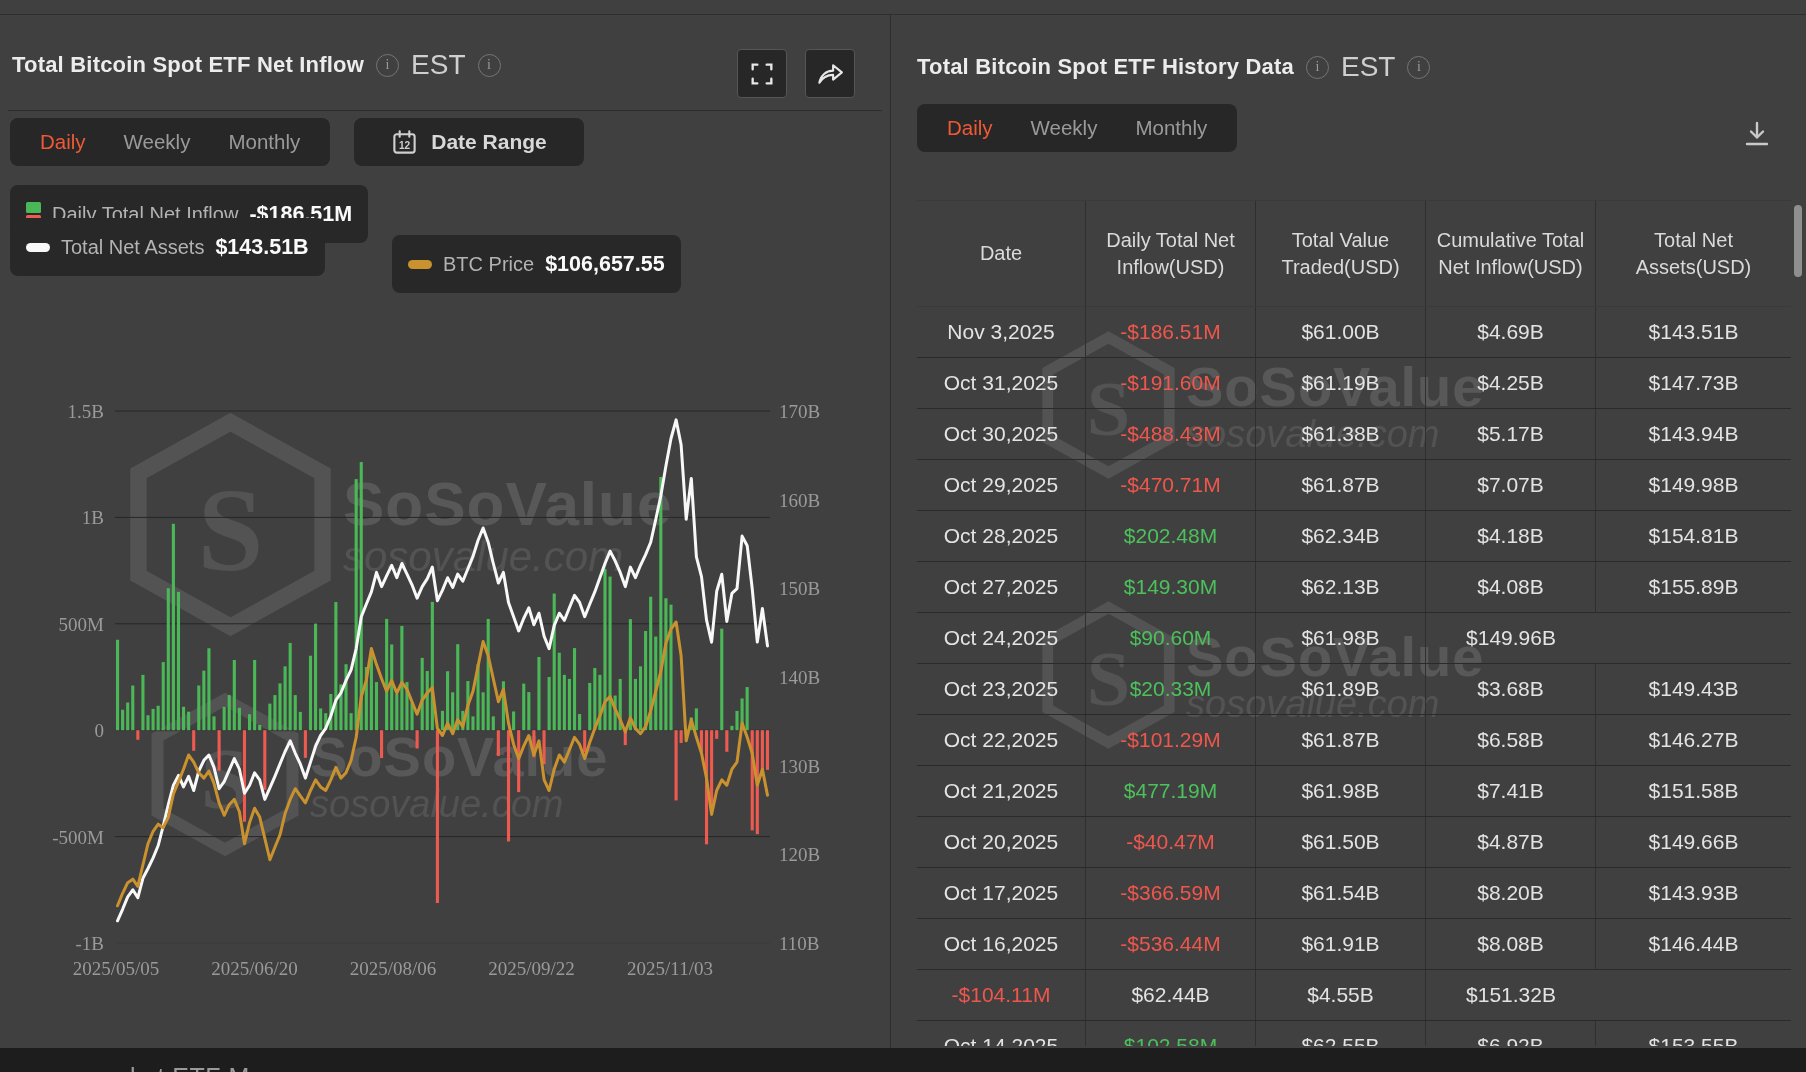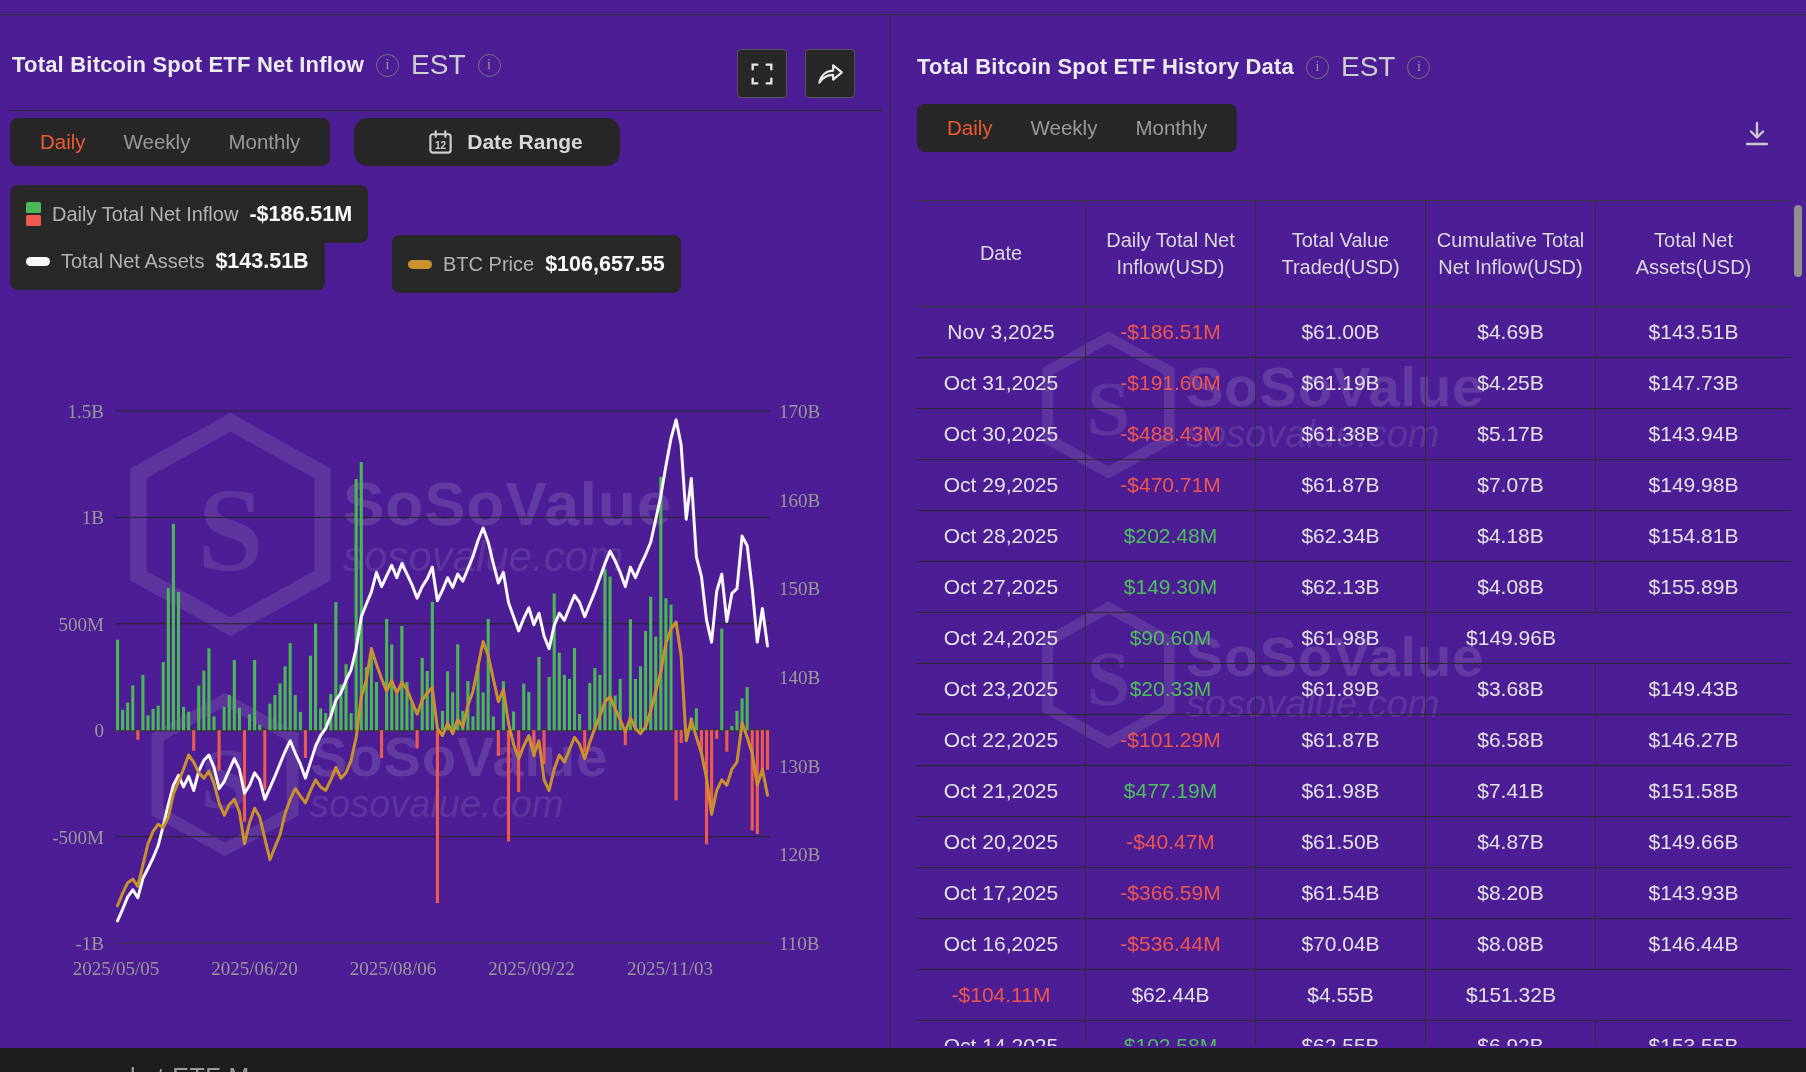--- a/index.html
+++ b/index.html
@@ -1,16 +1,16 @@
 <!DOCTYPE html>
 <html style="--accent: #ee5a36; --bar-green: #4bb857; --bar-red: #ee5a50; --line-white: #f8f8f8; --line-gold: #c9922f; --pos: #4cc15b; --neg: #ef564c;"><head>
 <meta charset="utf-8">
 <style>
   html,body{margin:0;padding:0;background:#000;}
-  #page{position:relative;width:1806px;height:1072px;background:#4c1d95;overflow:hidden;
+  #page{position:relative;width:1806px;height:1072px;background:#404040;overflow:hidden;
         font-family:"Liberation Sans",sans-serif;color:#e6e6e6;}
   .hairline-top{position:absolute;left:0;top:14px;width:1806px;height:1px;background:#2e2e2e;}
 
   
   #left-panel{position:absolute;left:0;top:14px;width:890px;height:1034px;}
   .lp-head{position:absolute;left:12px;top:22px;height:58px;display:flex;align-items:center;gap:12px;}
   .panel-title{font-size:22px;font-weight:700;color:#ececec;letter-spacing:.2px;}
   .est{font-size:28px;color:#cfcfcf;}
   .info-i{width:21px;height:21px;border:1.5px solid #757575;border-radius:50%;display:inline-flex;
           align-items:center;justify-content:center;font-family:"Liberation Serif",serif;
@@ -19,22 +19,22 @@
   .icon-btn{width:48px;height:47px;background:#272727;border:1.5px solid #565656;border-radius:4px;
             display:flex;align-items:center;justify-content:center;}
   .lp-head-border{position:absolute;left:8px;top:96px;width:874px;height:1px;background:#2c2c2c;}
 
   .seg{background:#272727;border-radius:8px;height:48px;display:flex;align-items:center;
        padding:0 30px;gap:38px;font-size:20.5px;color:#9a9a9a;}
   #lp-seg{position:absolute;left:10px;top:104px;}
   .tab{cursor:default;}
   .tab.active{color:var(--accent);}
   #date-range{position:absolute;left:354px;top:104px;width:230px;height:48px;background:#272727;
-              border-radius:14px;display:flex;align-items:center;justify-content:center;gap:13px;
-              color:#d8d8d8;font-weight:700;font-size:21px;padding-left:36px;}
+              border-radius:8px;display:flex;align-items:center;justify-content:center;gap:13px;
+              color:#d8d8d8;font-weight:700;font-size:21px;}
 
   .chip{position:absolute;background:#282828;border-radius:8px;height:46px;display:inline-flex;
         align-items:center;gap:11px;padding:6px 16px;}
   .chip-label{font-size:20px;color:#b3b3b3;white-space:nowrap;}
   .chip-value{font-size:21.5px;font-weight:700;color:#fafafa;white-space:nowrap;}
   .sw-stack{width:15px;height:24px;display:flex;flex-direction:column;gap:2px;}
   .sw-stack i{display:block;height:11px;border-radius:1.5px;}
   .pill{width:24px;height:9px;border-radius:4.5px;display:inline-block;}
 
   #chart-wrap{position:absolute;left:0;top:306px;width:890px;height:680px;}
@@ -119,21 +119,21 @@
     </div>
 
     <div class="chip" style="left:10px;top:171px;">
       <span class="sw-stack">
         <i style="background:var(--bar-green);"></i>
           <i style="background:var(--bar-red);"></i>
       </span>
       <span class="chip-label">Daily Total Net Inflow</span>
       <span class="chip-value">-$186.51M</span>
     </div>
-    <div class="chip" style="left:10px;top:218px;">
+    <div class="chip" style="left:10px;top:204px;">
       <span class="pill" style="background:var(--line-white);"></span>
       <span class="chip-label">Total Net Assets</span>
       <span class="chip-value">$143.51B</span>
     </div>
     <div class="chip" style="left:392px;top:221px;">
       <span class="pill" style="background:var(--line-gold);"></span>
       <span class="chip-label">BTC Price</span>
       <span class="chip-value">$106,657.55</span>
     </div>
 
@@ -461,21 +461,21 @@
     <div class="td">Oct 17,2025</div>
     <div class="td neg">-$366.59M</div>
     <div class="td">$61.54B</div>
     <div class="td">$8.20B</div>
     <div class="td">$143.93B</div>
   </div>
 
   <div class="tgrid trow">
     <div class="td">Oct 16,2025</div>
     <div class="td neg">-$536.44M</div>
-    <div class="td">$70.04B</div>
+    <div class="td">$61.91B</div>
     <div class="td">$8.08B</div>
     <div class="td">$146.44B</div>
   </div>
 
   <div class="tgrid trow">
     <div class="td neg">-$104.11M</div>
     <div class="td">$62.44B</div>
     <div class="td">$4.55B</div>
     <div class="td">$151.32B</div>
   </div>

